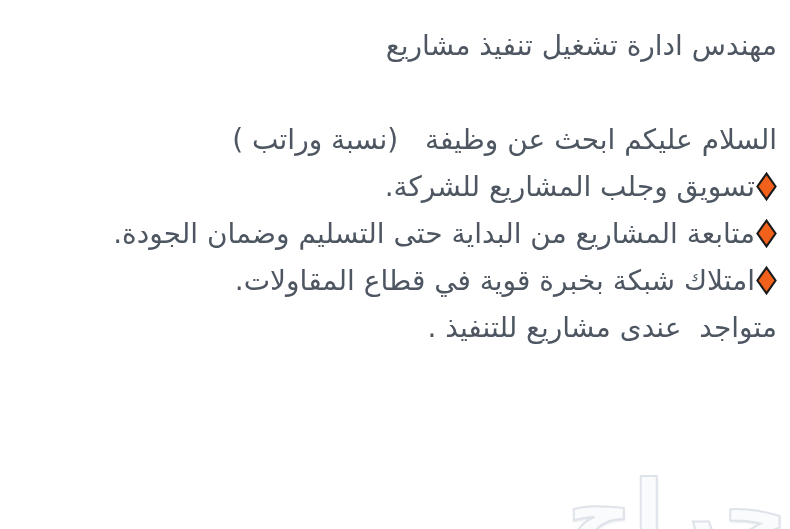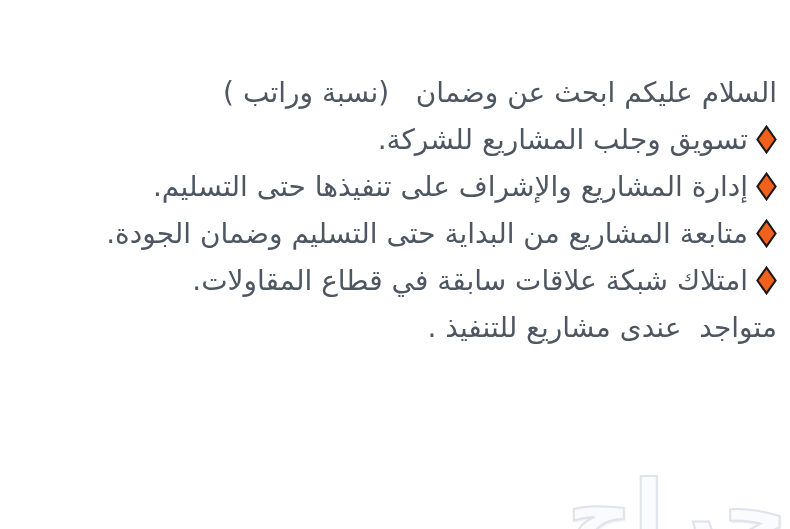--- a/index.html
+++ b/index.html
@@ -21,21 +21,21 @@
   }
   .line {
     min-height: 47px;
     line-height: 47px;
     white-space: pre-wrap;
   }
   .spacer { height: 47px; }
   .bullet-line {
     display: flex;
     align-items: center;
-    gap: 8px;
+    gap: 1px;
   }
   .diamond {
     display: inline-flex;
     flex: 0 0 auto;
     width: 21px;
     height: 29px;
   }
   .diamond svg { width: 100%; height: 100%; display: block; }
   .bullet-text { white-space: pre-wrap; }
   .watermark {
@@ -51,52 +51,47 @@
     color: #fafbfd;
     -webkit-text-stroke: 2px #dfe3ea;
     text-shadow: 1px 2px 2px #e6e9ef;
   }
 </style>
 </head>
 <body>
 
 <div class="content">
 
+  <div class="line">مهندس ادارة تشغيل تنفيذ مشاريع</div>
 
   <div class="spacer"></div>
 
-  <div class="line">السلام عليكم ابحث عن وضمان   (نسبة وراتب )</div>
+  <div class="line">السلام عليكم ابحث عن وظيفة   (نسبة وراتب )</div>
 
   <div class="line bullet-line">
     <span class="diamond"><svg viewBox="0 0 22 30" xmlns="http://www.w3.org/2000/svg">
           <path d="M11 1.5 L20.5 15 L11 28.5 L1.5 15 Z" fill="#f2611c" stroke="#1a1a1a" stroke-width="2.2"></path>
         </svg></span>
     <span class="bullet-text">تسويق وجلب المشاريع للشركة.</span>
   </div>
 
-  <div class="line bullet-line">
-    <span class="diamond"><svg viewBox="0 0 22 30" xmlns="http://www.w3.org/2000/svg">
-          <path d="M11 1.5 L20.5 15 L11 28.5 L1.5 15 Z" fill="#f2611c" stroke="#1a1a1a" stroke-width="2.2"></path>
-        </svg></span>
-    <span class="bullet-text">إدارة المشاريع والإشراف على تنفيذها حتى التسليم.</span>
-  </div>
 
   <div class="line bullet-line">
     <span class="diamond"><svg viewBox="0 0 22 30" xmlns="http://www.w3.org/2000/svg">
           <path d="M11 1.5 L20.5 15 L11 28.5 L1.5 15 Z" fill="#f2611c" stroke="#1a1a1a" stroke-width="2.2"></path>
         </svg></span>
     <span class="bullet-text">متابعة المشاريع من البداية حتى التسليم وضمان الجودة.</span>
   </div>
 
 
   <div class="line bullet-line">
     <span class="diamond"><svg viewBox="0 0 22 30" xmlns="http://www.w3.org/2000/svg">
           <path d="M11 1.5 L20.5 15 L11 28.5 L1.5 15 Z" fill="#f2611c" stroke="#1a1a1a" stroke-width="2.2"></path>
         </svg></span>
-    <span class="bullet-text">امتلاك شبكة علاقات سابقة في قطاع المقاولات.</span>
+    <span class="bullet-text">امتلاك شبكة بخبرة قوية في قطاع المقاولات.</span>
   </div>
 
 
   <div class="line">متواجد  عندى مشاريع للتنفيذ .</div>
 
 </div>
 
 <div class="watermark">حراج</div>
 
 </body></html>

